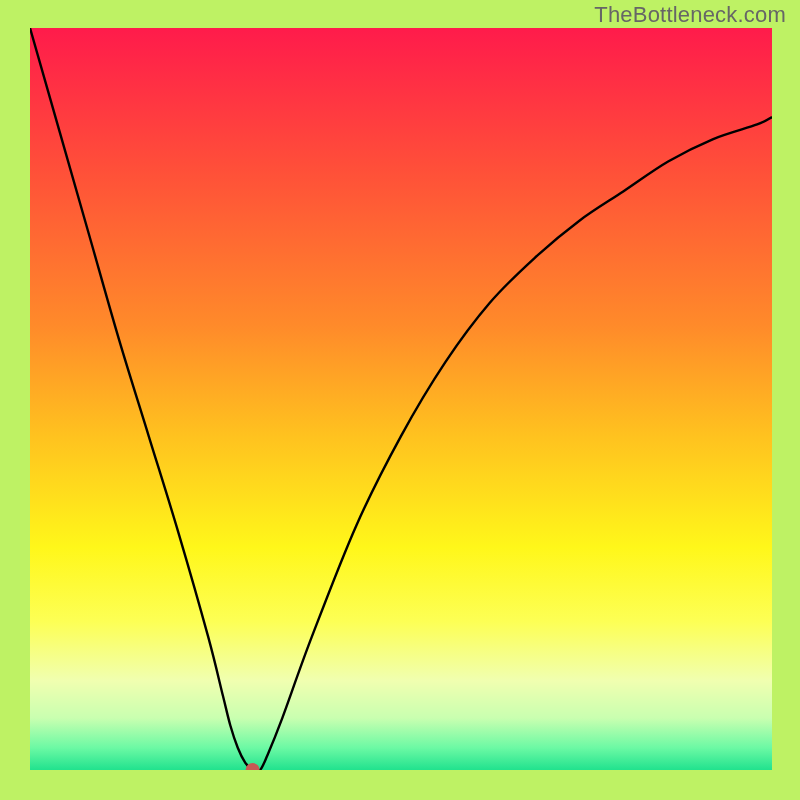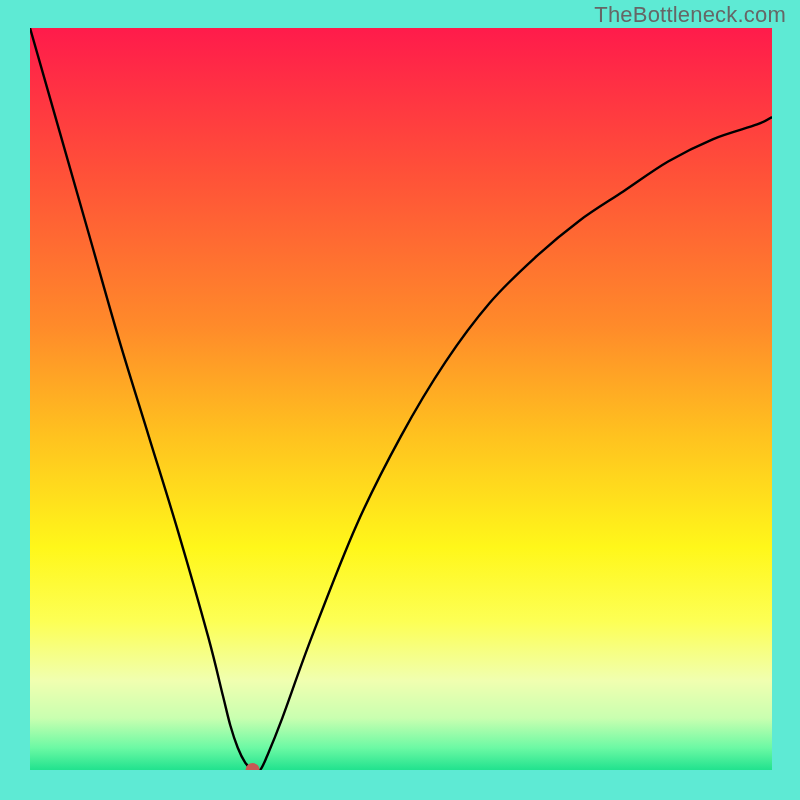--- a/index.html
+++ b/index.html
@@ -8,21 +8,21 @@
     width: 800px;
     height: 800px;
     background: #000;
     font-family: Arial, Helvetica, sans-serif;
     overflow: hidden;
   }
   .container {
     position: relative;
     width: 800px;
     height: 800px;
-    background: #5eead4;
+    background: #bef264;
   }
   .watermark {
     position: absolute;
     top: 2px;
     right: 14px;
     color: #666;
     font-size: 22px;
     font-weight: 500;
     letter-spacing: 0.2px;
     z-index: 5;

